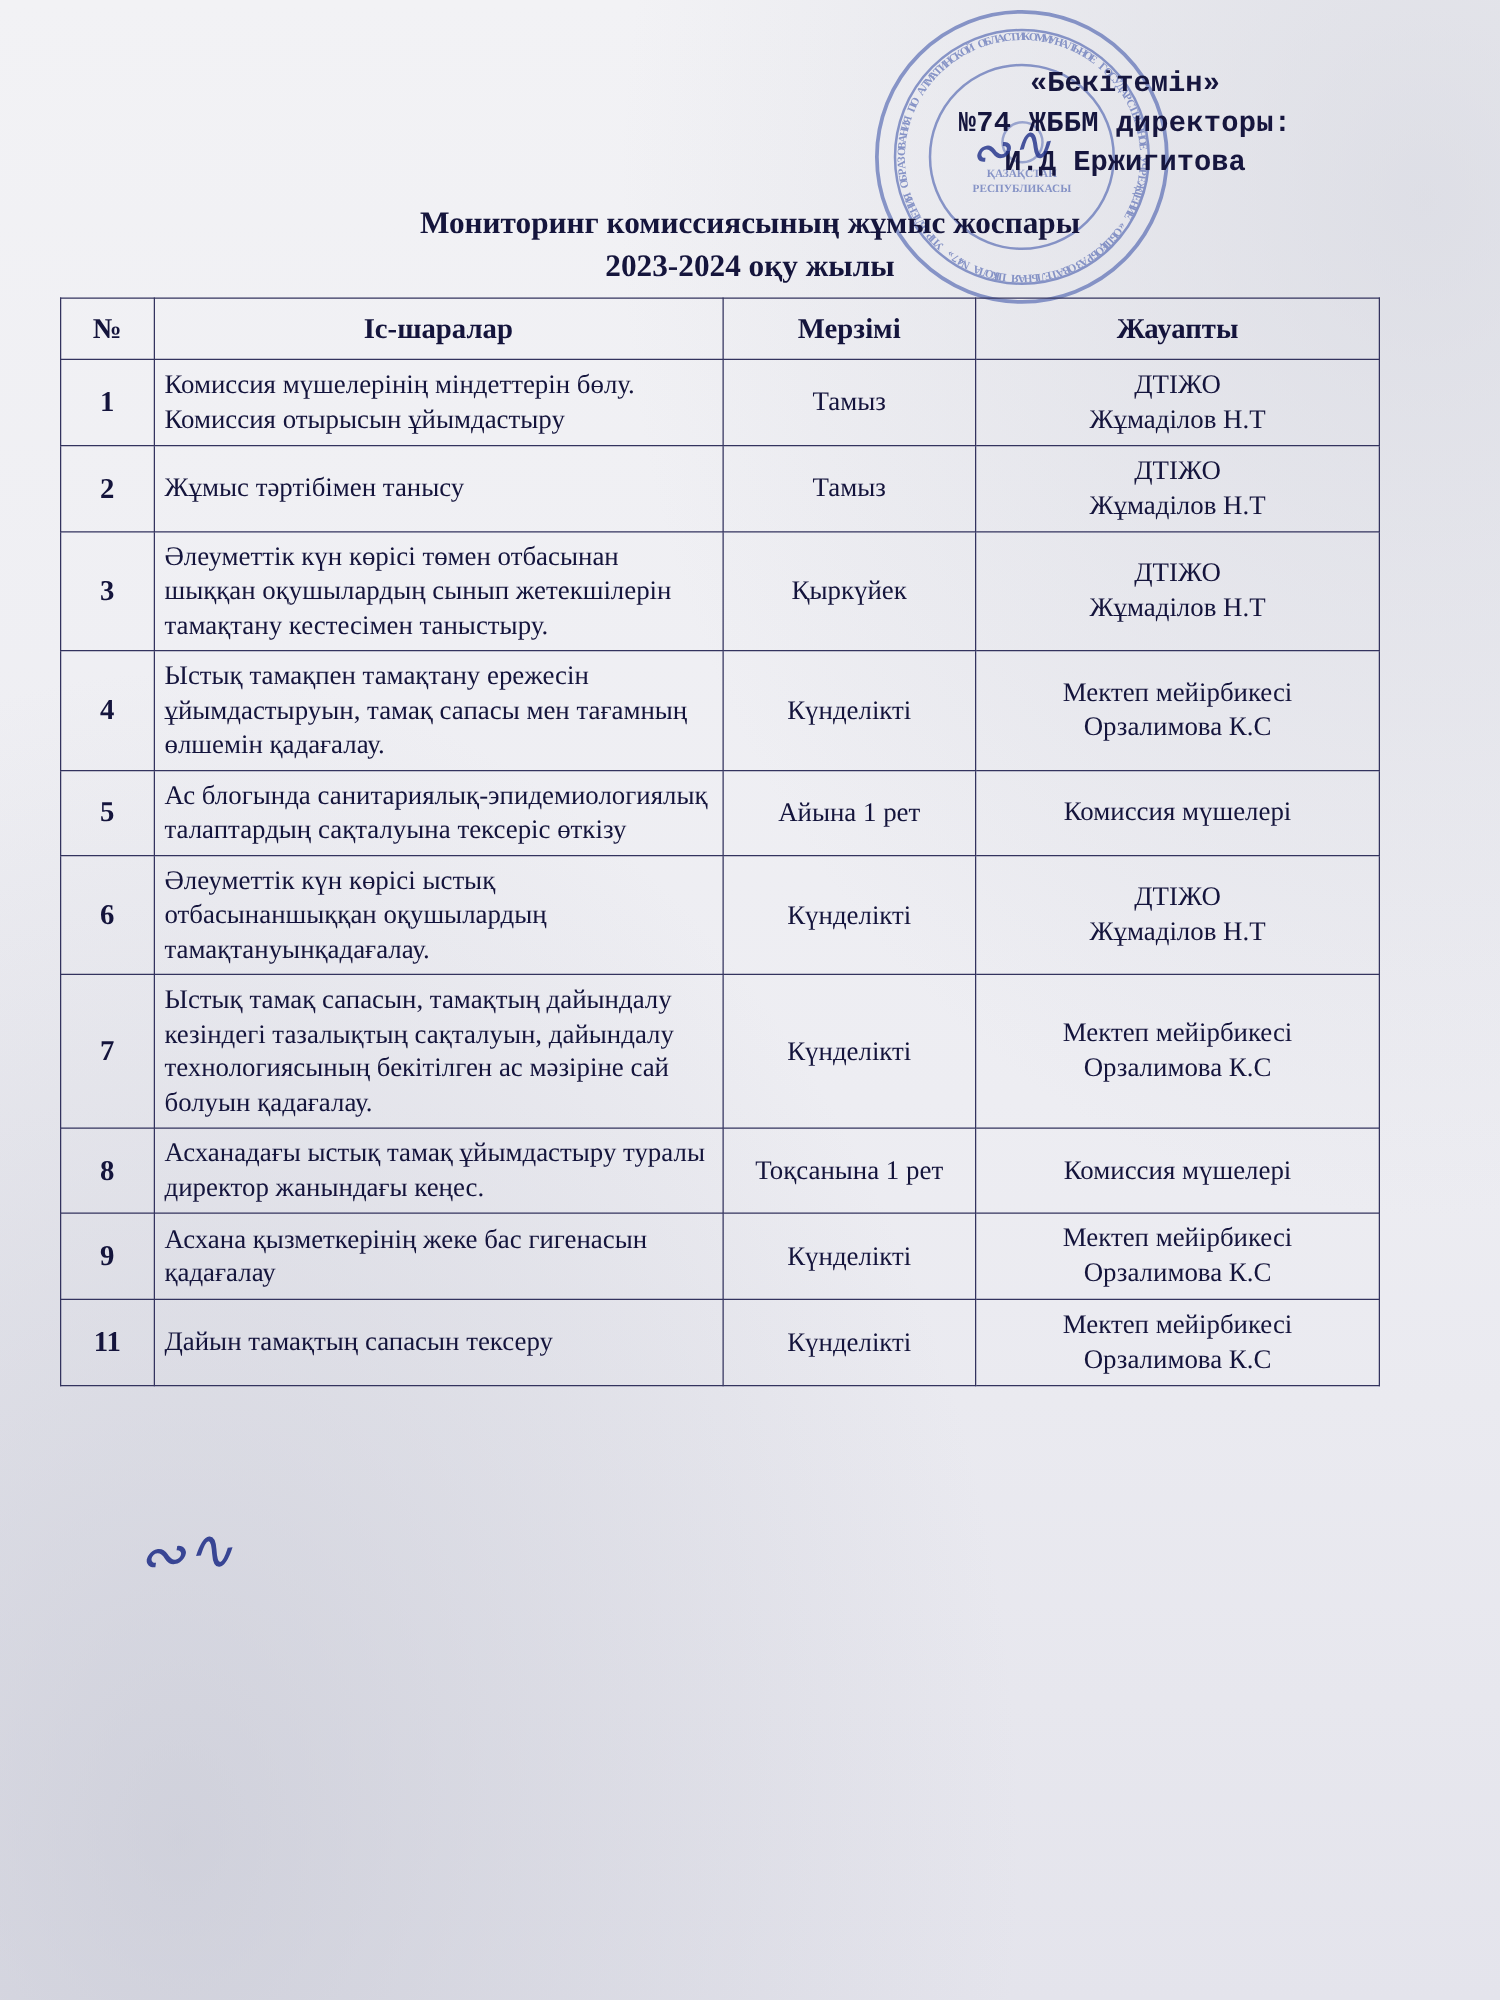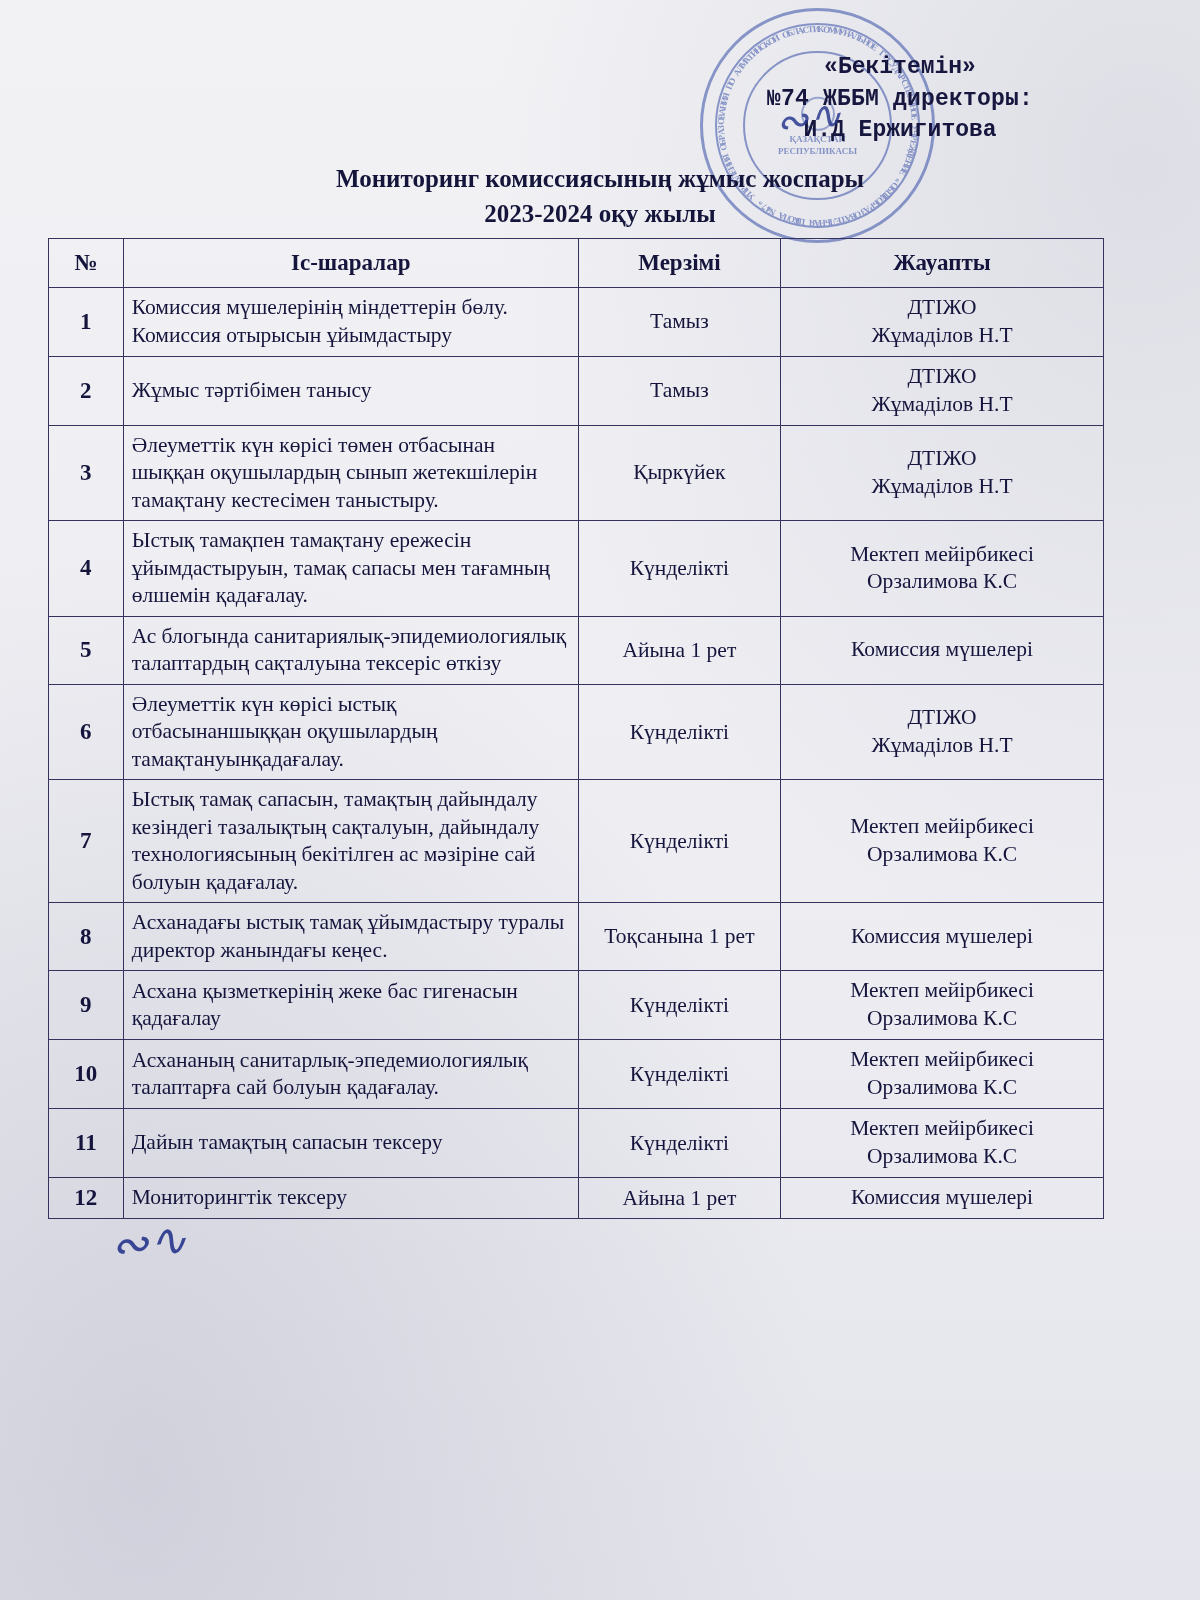--- a/index.html
+++ b/index.html
@@ -386,35 +386,23 @@
           <td class="c-term">Тоқсанына 1 рет</td>
           <td class="c-resp">Комиссия мүшелері</td>
         </tr>
         <tr>
           <td class="c-num">9</td>
           <td class="c-act">Асхана қызметкерінің жеке бас гигенасын қадағалау</td>
           <td class="c-term">Күнделікті</td>
           <td class="c-resp">Мектеп мейірбикесі<br>Орзалимова К.С</td>
         </tr>
         <tr>
-          <td class="c-num">10</td>
-          <td class="c-act">Асхананың санитарлық-эпедемиологиялық талаптарға сай болуын қадағалау.</td>
-          <td class="c-term">Күнделікті</td>
-          <td class="c-resp">Мектеп мейірбикесі<br>Орзалимова К.С</td>
-        </tr>
-        <tr>
           <td class="c-num">11</td>
           <td class="c-act">Дайын тамақтың сапасын тексеру</td>
           <td class="c-term">Күнделікті</td>
           <td class="c-resp">Мектеп мейірбикесі<br>Орзалимова К.С</td>
         </tr>
-        <tr>
-          <td class="c-num">12</td>
-          <td class="c-act">Мониторингтік тексеру</td>
-          <td class="c-term">Айына 1 рет</td>
-          <td class="c-resp">Комиссия мүшелері</td>
-        </tr>
       </tbody>
   </table>
 
   <div class="sig-scribble">∾∿</div>
 
 </div>
 
 </body></html>

